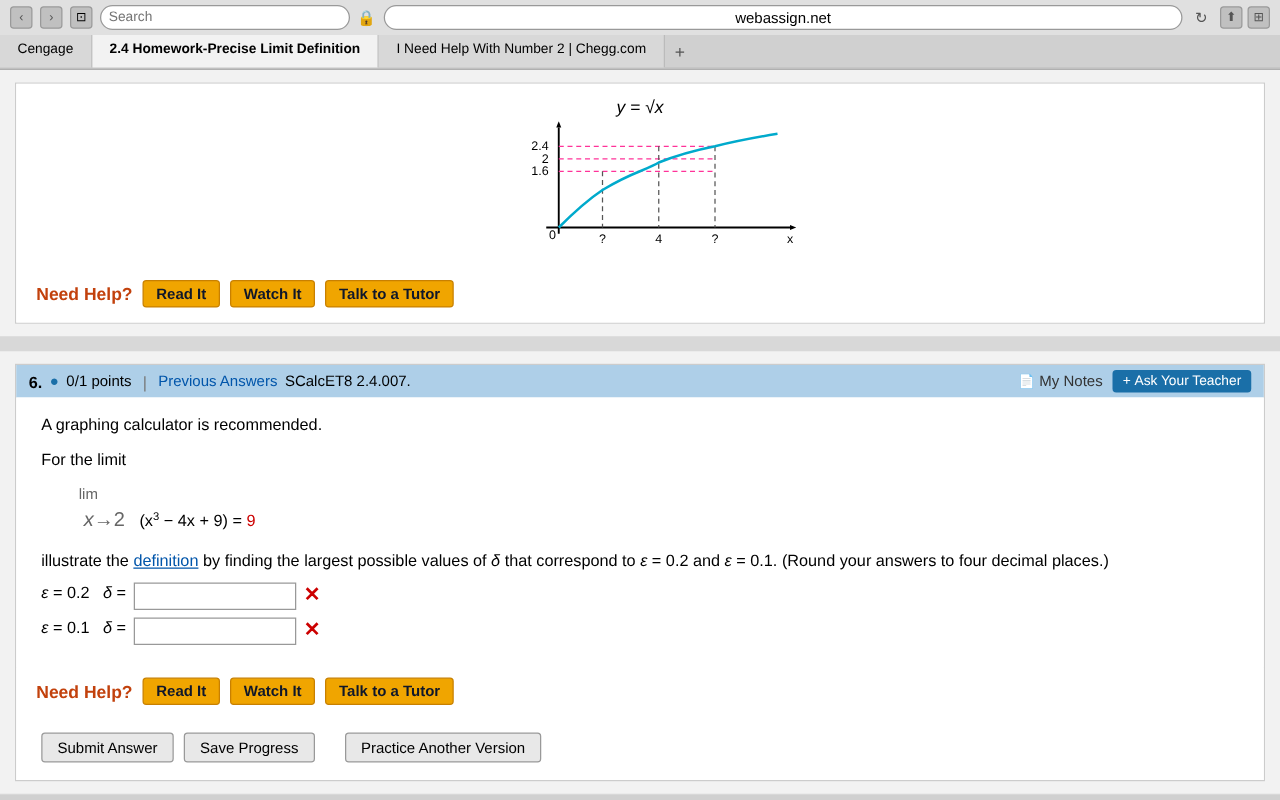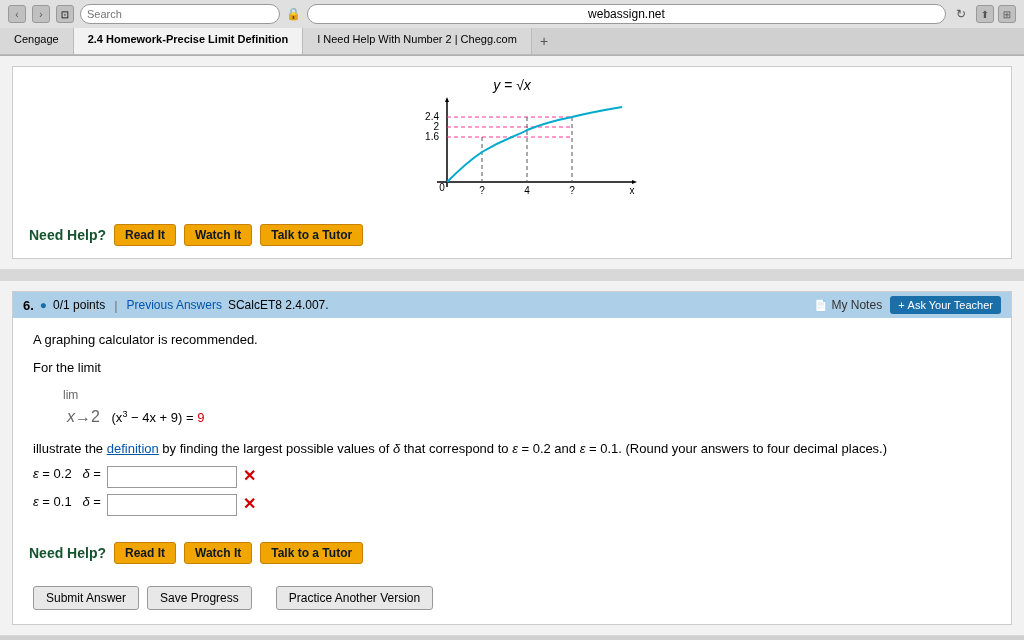--- a/index.html
+++ b/index.html
@@ -119,21 +119,21 @@
 
     
     .need-help-bar {
       display: flex;
       align-items: center;
       gap: 8px;
       padding: 8px 16px 12px 16px;
       background: #fff;
     }
     .need-help-label {
-      color: #14532d;
+      color: #c2410c;
       font-weight: bold;
       font-size: 14px;
     }
     .help-btn {
       background: #f0a500;
       border: 1px solid #c88000;
       border-radius: 3px;
       padding: 3px 10px;
       font-size: 12px;
       color: #0f172a;

